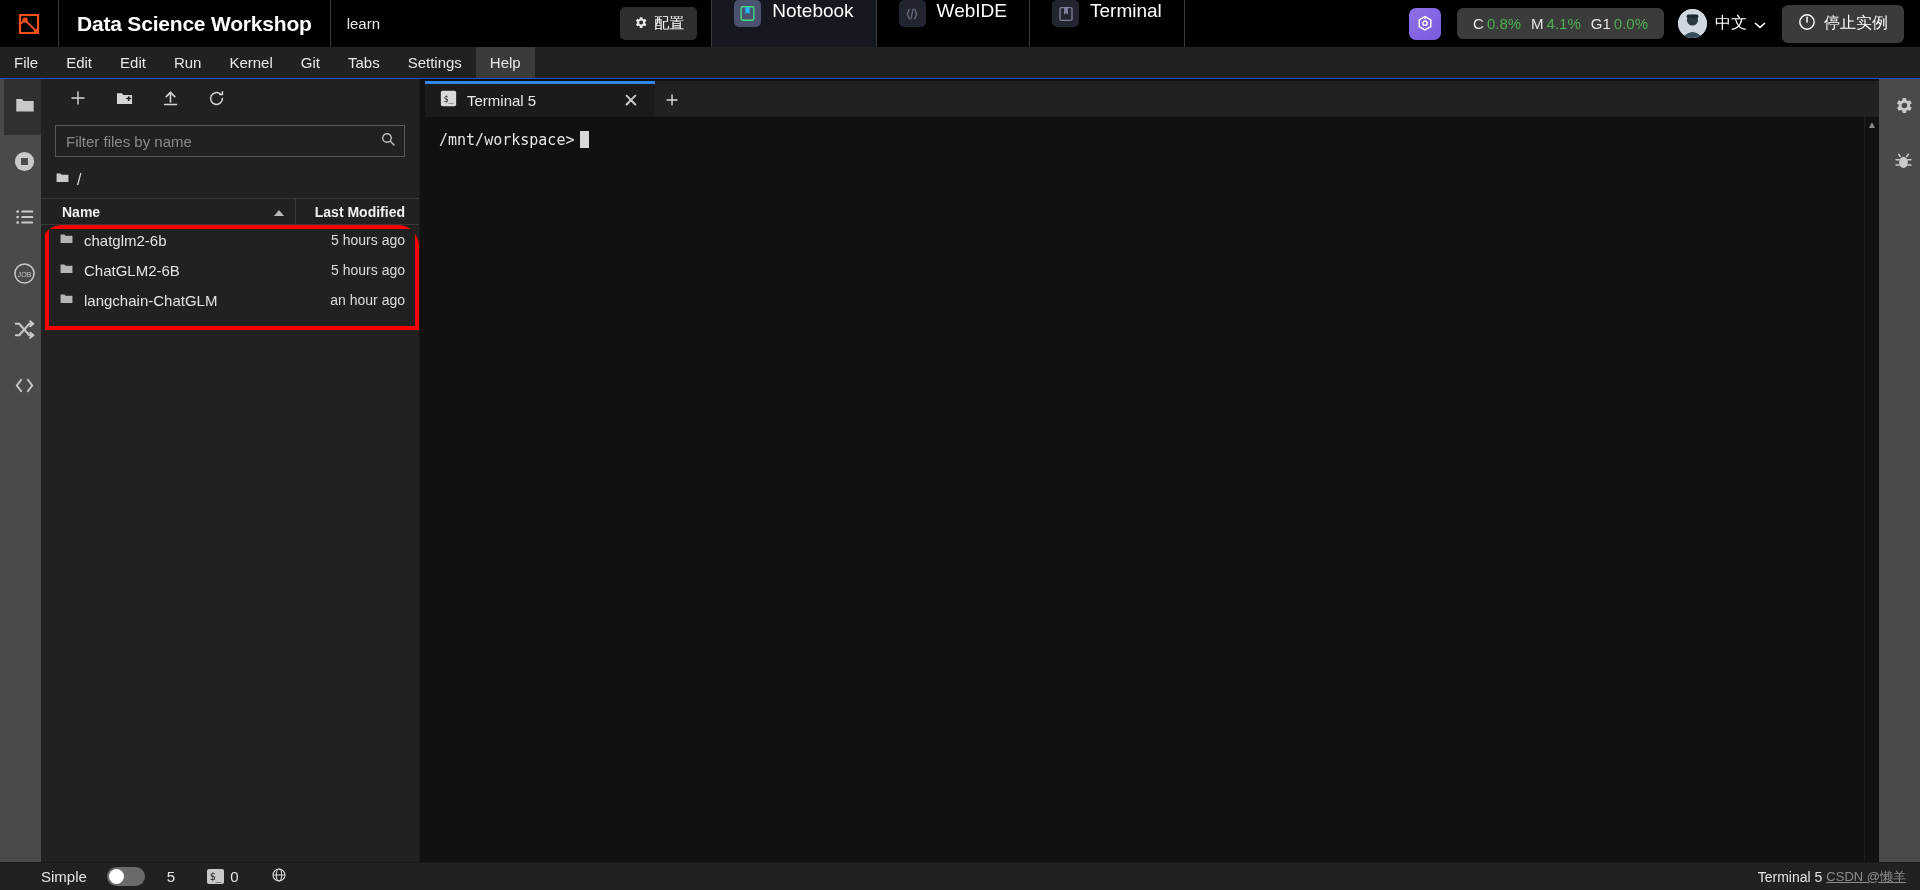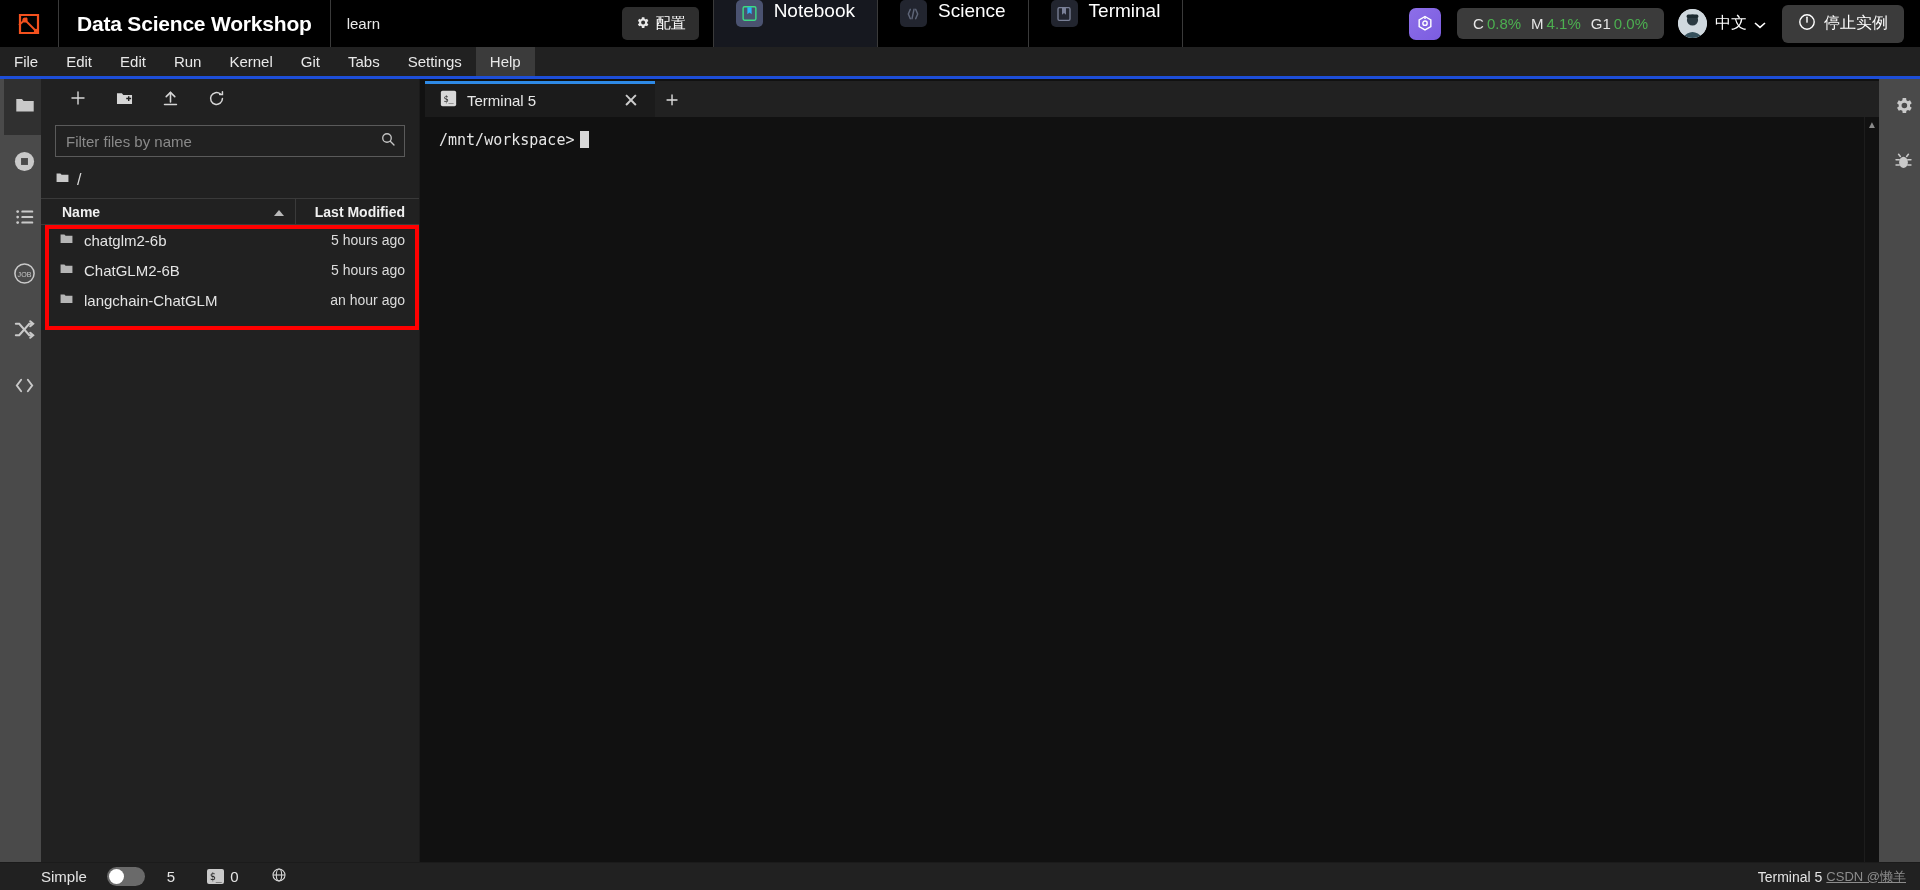--- a/index.html
+++ b/index.html
@@ -88,21 +88,21 @@
     background: #3b3b3b; border-radius: 6px;
     padding: 8px 16px; margin-right: 16px;
     color: #ffffff; font-size: 16px; cursor: pointer;
     white-space: nowrap;
   }
 
   
   .menubar {
     height: 32px; background: #212121;
     display: flex; align-items: stretch;
-    border-bottom: 3px solid #1d4ed8;
+    border-bottom: 1px solid #1d4ed8;
   }
   .menuitem {
     display: flex; align-items: center;
     padding: 0 14px; color: #e8e8e8; font-size: 15px;
     cursor: pointer;
   }
   .menuitem.active { background: #3b3b3b; }
 
   
   .body {
@@ -171,21 +171,21 @@
     flex: 1 1 auto; padding-left: 21px;
     display: flex; align-items: center; justify-content: space-between;
     padding-right: 10px; height: 100%;
     border-right: 1px solid #3a3a3a; cursor: pointer;
   }
   .fb-head .c-mod {
     width: 123px; flex: 0 0 123px; text-align: right;
     padding-right: 14px; cursor: pointer;
   }
 
-  .fb-list { position: relative; flex: 1 1 auto; overflow: hidden; }
+  .fb-list { position: relative; flex: 1 1 auto; overflow: hidden; border-radius: 21px; }
   .frow {
     display: flex; align-items: center;
     height: 30px; font-size: 15px; color: #e4e4e4;
     cursor: pointer;
   }
   .frow .fname {
     flex: 1 1 auto; display: flex; align-items: center;
     gap: 10px; padding-left: 18px; overflow: hidden;
     white-space: nowrap; text-overflow: ellipsis;
   }
@@ -329,21 +329,21 @@
 
   <div class="vsep"></div>
   <div class="appcell">
     <span class="app-ico dim">
       <svg width="16" height="16" viewBox="0 0 24 24" fill="none" stroke="#5f6678" stroke-width="2.2" stroke-linecap="round">
         <path d="M8 5 L5 12 L8 19"></path>
           <path d="M16 5 L19 12 L16 19"></path>
           <path d="M13.5 5 L10.5 19"></path>
       </svg>
     </span>
-    <span class="app-label">Science</span>
+    <span class="app-label">WebIDE</span>
   </div>
 
   <div class="vsep"></div>
   <div class="appcell">
     <span class="app-ico dim">
       <svg width="16" height="16" viewBox="0 0 24 24">
         <rect x="3" y="2.5" width="18" height="19" rx="2" fill="none" stroke="#7a8097" stroke-width="2"></rect>
         <path d="M9 3 L9 13 L12 10.5 L15 13 L15 3 Z" fill="#7a8097"></path>
       </svg>
     </span>

